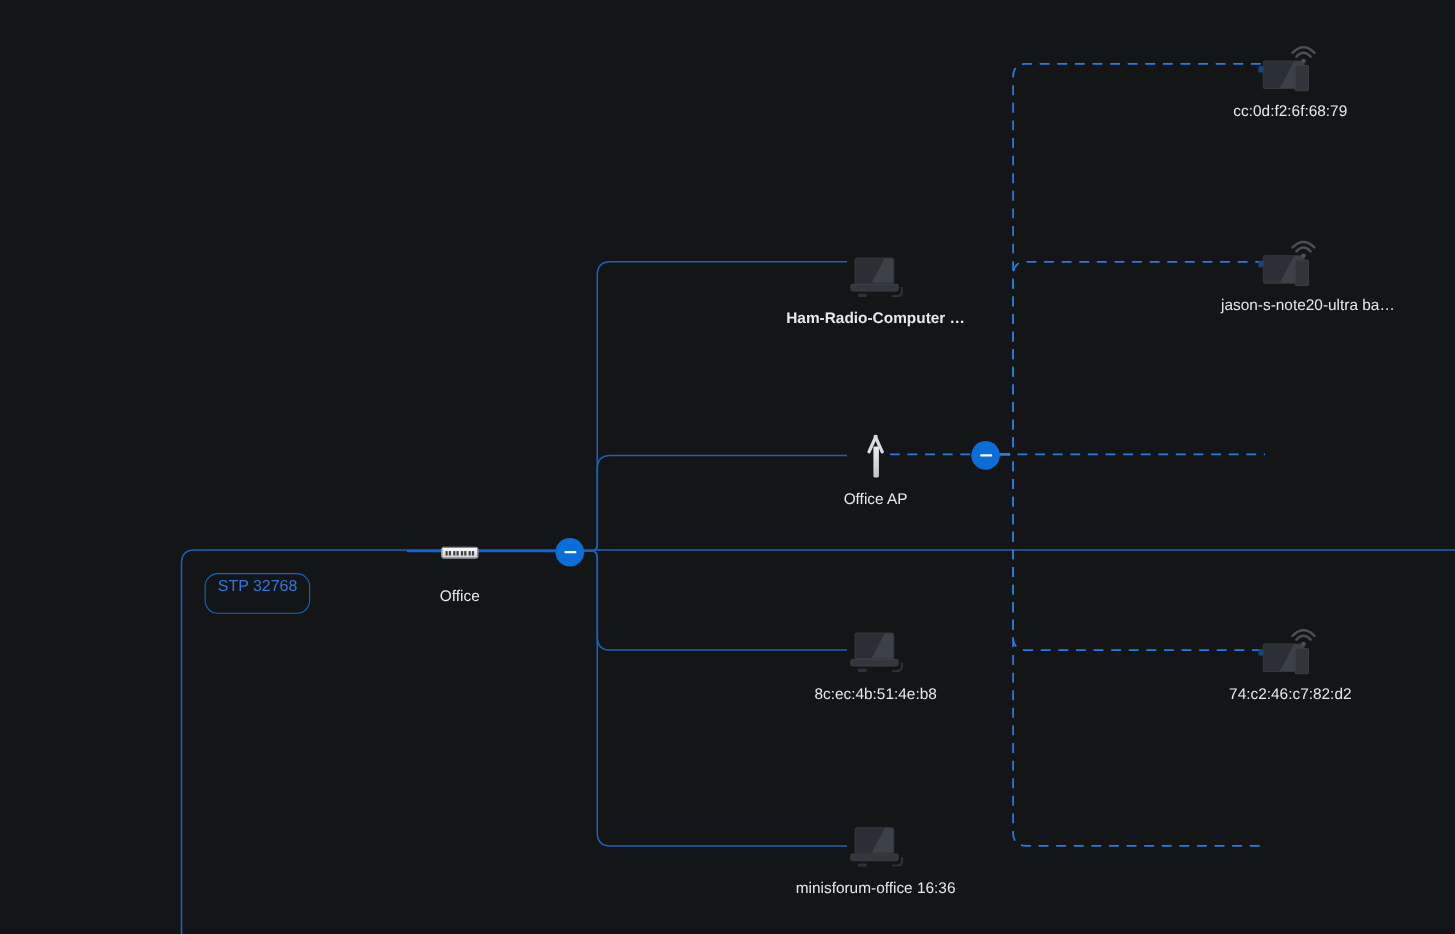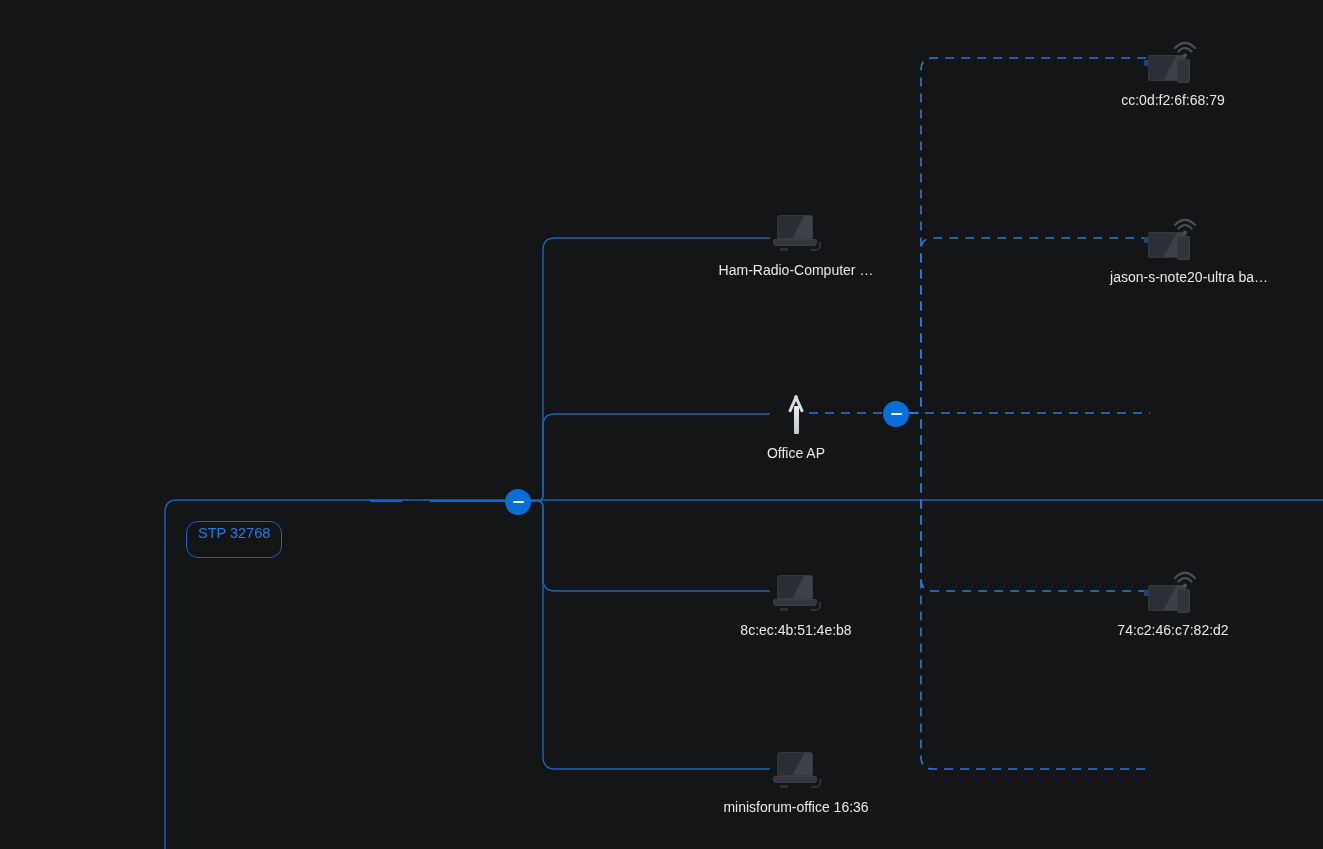--- a/index.html
+++ b/index.html
@@ -287,33 +287,48 @@
 
     <path d="M 909 413 L 915 413 Q 921 413 921 407 L 921 70 Q 921 58 933 58 L 1150 58" fill="none" stroke="#2a7ae0" stroke-width="1.6" stroke-dasharray="9 7"></path>
     <path d="M 909 413 L 915 413 Q 921 413 921 407 L 921 250 Q 921 238 933 238 L 1150 238" fill="none" stroke="#2a7ae0" stroke-width="1.6" stroke-dasharray="9 7"></path>
     <path d="M 909 413 L 1150 413" fill="none" stroke="#2a7ae0" stroke-width="1.6" stroke-dasharray="9 7"></path>
     <path d="M 909 413 L 915 413 Q 921 413 921 419 L 921 579 Q 921 591 933 591 L 1150 591" fill="none" stroke="#2a7ae0" stroke-width="1.6" stroke-dasharray="9 7"></path>
     <path d="M 909 413 L 915 413 Q 921 413 921 419 L 921 757 Q 921 769 933 769 L 1150 769" fill="none" stroke="#2a7ae0" stroke-width="1.6" stroke-dasharray="9 7"></path>
   </svg>
 
   <div class="stp-badge" style="left:186px; top:521px;">STP 32768</div>
 
+  <div class="node" style="left:418px; top:480px;">
+    <div class="node-icon">
+      <div class="switch-icon">
+        <i></i>
+          <i></i>
+          <i></i>
+          <i></i>
+          <i></i>
+          <i></i>
+          <i></i>
+          <i></i>
+      </div>
+    </div>
+    <div class="node-label">Office</div>
+  </div>
 
   <div class="node" style="left:796px; top:392px;">
     <div class="node-icon">
       <div class="ap-icon">
         <div class="ap-arm l"></div>
         <div class="ap-arm r"></div>
         <div class="ap-stem"></div>
       </div>
     </div>
     <div class="node-label">Office AP</div>
   </div>
 
-  <div class="node" style="left:796px; top:209px;">
+  <div class="node" style="left:796px; top:228px;font-weight:bold;">
     <div class="node-icon">
       <div class="laptop-icon">
         <div class="laptop-screen"></div>
         <div class="laptop-base"></div>
         <div class="laptop-plug"></div>
         <div class="laptop-cord"></div>
       </div>
     </div>
     <div class="node-label wide">Ham-Radio-Computer …</div>
   </div>

